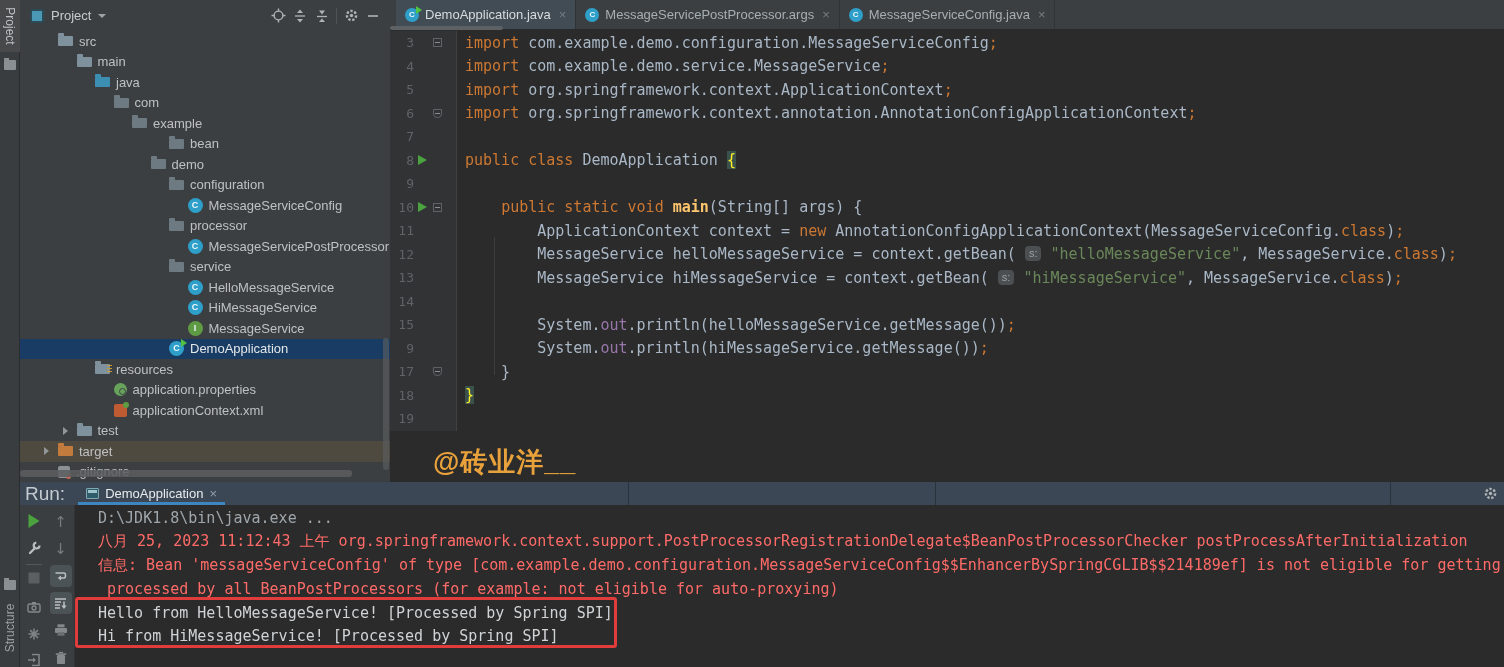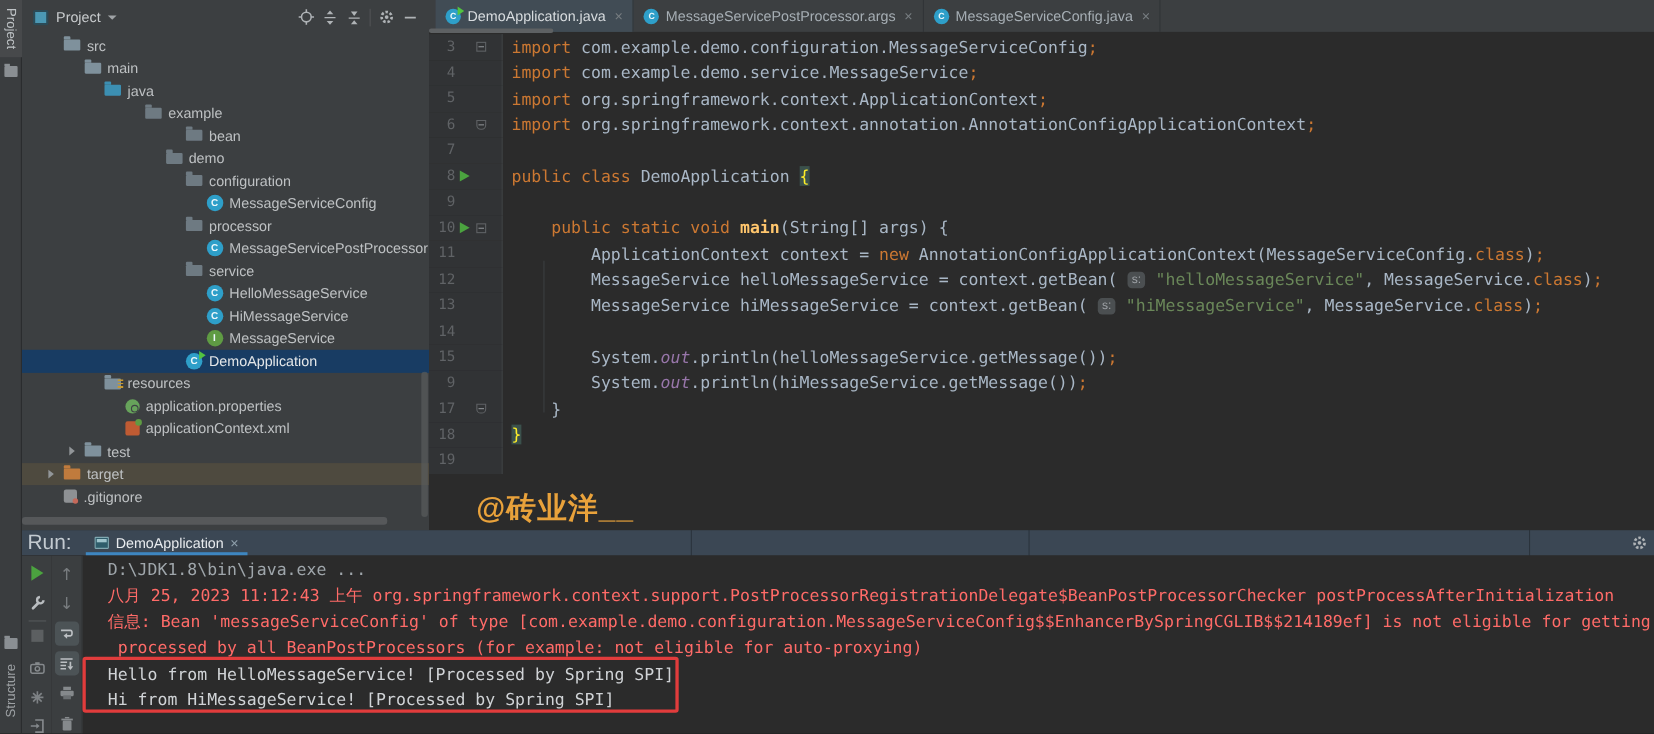--- a/index.html
+++ b/index.html
@@ -62,21 +62,21 @@
   .gut { flex:0 0 67px; height:100%; background:#313335; border-right:1px solid #3F4244; display:flex; align-items:center; }
   .lnum { width:24px; text-align:right; color:#606366; font-size:13px; flex:0 0 24px; }
   .badge { width:17px; flex:0 0 17px; text-align:center; }
   .runarrow { display:inline-block; width:0; height:0; border-top:5.5px solid transparent; border-bottom:5.5px solid transparent; border-left:9px solid #4BA33F; }
   .foldslot { width:13px; flex:0 0 13px; display:flex; justify-content:center; }
   .fm { width:9px; height:9px; border:1px solid #5F6265; position:relative; background:#313335; }
   .fm::after { content:''; position:absolute; left:1px; right:1px; top:3px; height:1px; background:#8A8E92; }
   .fm.end { border-radius:0 0 45% 45%; }
   .ctext { padding-left:8px; color:#A9B7C6; }
   .tk-k { color:#CC7832;text-align:right; } .tk-t { color:#A9B7C6; } .tk-p { color:#CC7832; }
-  .tk-s { color:#6A8759; } .tk-f { color:#9876AA; font-style:italic; }
+  .tk-s { color:#6A8759; } .tk-f { color:#9876AA; }
   .tk-m { color:#FFC66D; font-weight:bold; }
   .tk-b { color:#FFEF28; background:#3B514C; }
   .tk-h { display:inline-block; background:#4B4F51; color:#9DA1A5; font-size:11px; line-height:15px; height:15px; padding:0 4px; border-radius:4px; vertical-align:2px; font-family:"Liberation Sans",sans-serif; }
   #indent-guide { position:absolute; left:104px; top:237px; width:1px; height:138px; background:#3B3E40; }
   #watermark { position:absolute; left:43px; top:444px; font-size:27px; font-weight:bold; color:#E9A23B; letter-spacing:1px; }
   
   #runbar { position:absolute; left:20px; top:482px; width:1484px; height:23px; background:#3B4754; display:flex; align-items:center; }
   #run-label { color:#C3CAD0; font-size:19px; margin-left:5px; }
   #run-tab { position:relative; height:23px; display:flex; align-items:center; gap:6px; margin-left:13px; padding:0 8px; }
   #run-tab-icon { width:13px; height:11px; background:#2F5D6B; border:1px solid #7FA7B0; border-radius:1px; position:relative; }
@@ -176,20 +176,28 @@
         </div>
         <div class="trow">
           <span style="flex: 0 0 auto; width: 61px;"></span>
           <span class="chev-slot">
             <span class="chev-open"></span>
           </span>
           <span class="tico ifold" style="--fc: #3C8FB2;"></span>
           <span>java</span>
         </div>
         <div class="trow">
+          <span style="flex: 0 0 auto; width: 79.5px;"></span>
+          <span class="chev-slot">
+            <span class="chev-open"></span>
+          </span>
+          <span class="tico ifold" style="--fc: #6E7A82;"></span>
+          <span>com</span>
+        </div>
+        <div class="trow">
           <span style="flex: 0 0 auto; width: 98px;"></span>
           <span class="chev-slot">
             <span class="chev-open"></span>
           </span>
           <span class="tico ifold" style="--fc: #6E7A82;"></span>
           <span>example</span>
         </div>
         <div class="trow">
           <span style="flex: 0 0 auto; width: 135px;"></span>
           <span class="chev-slot"></span>

